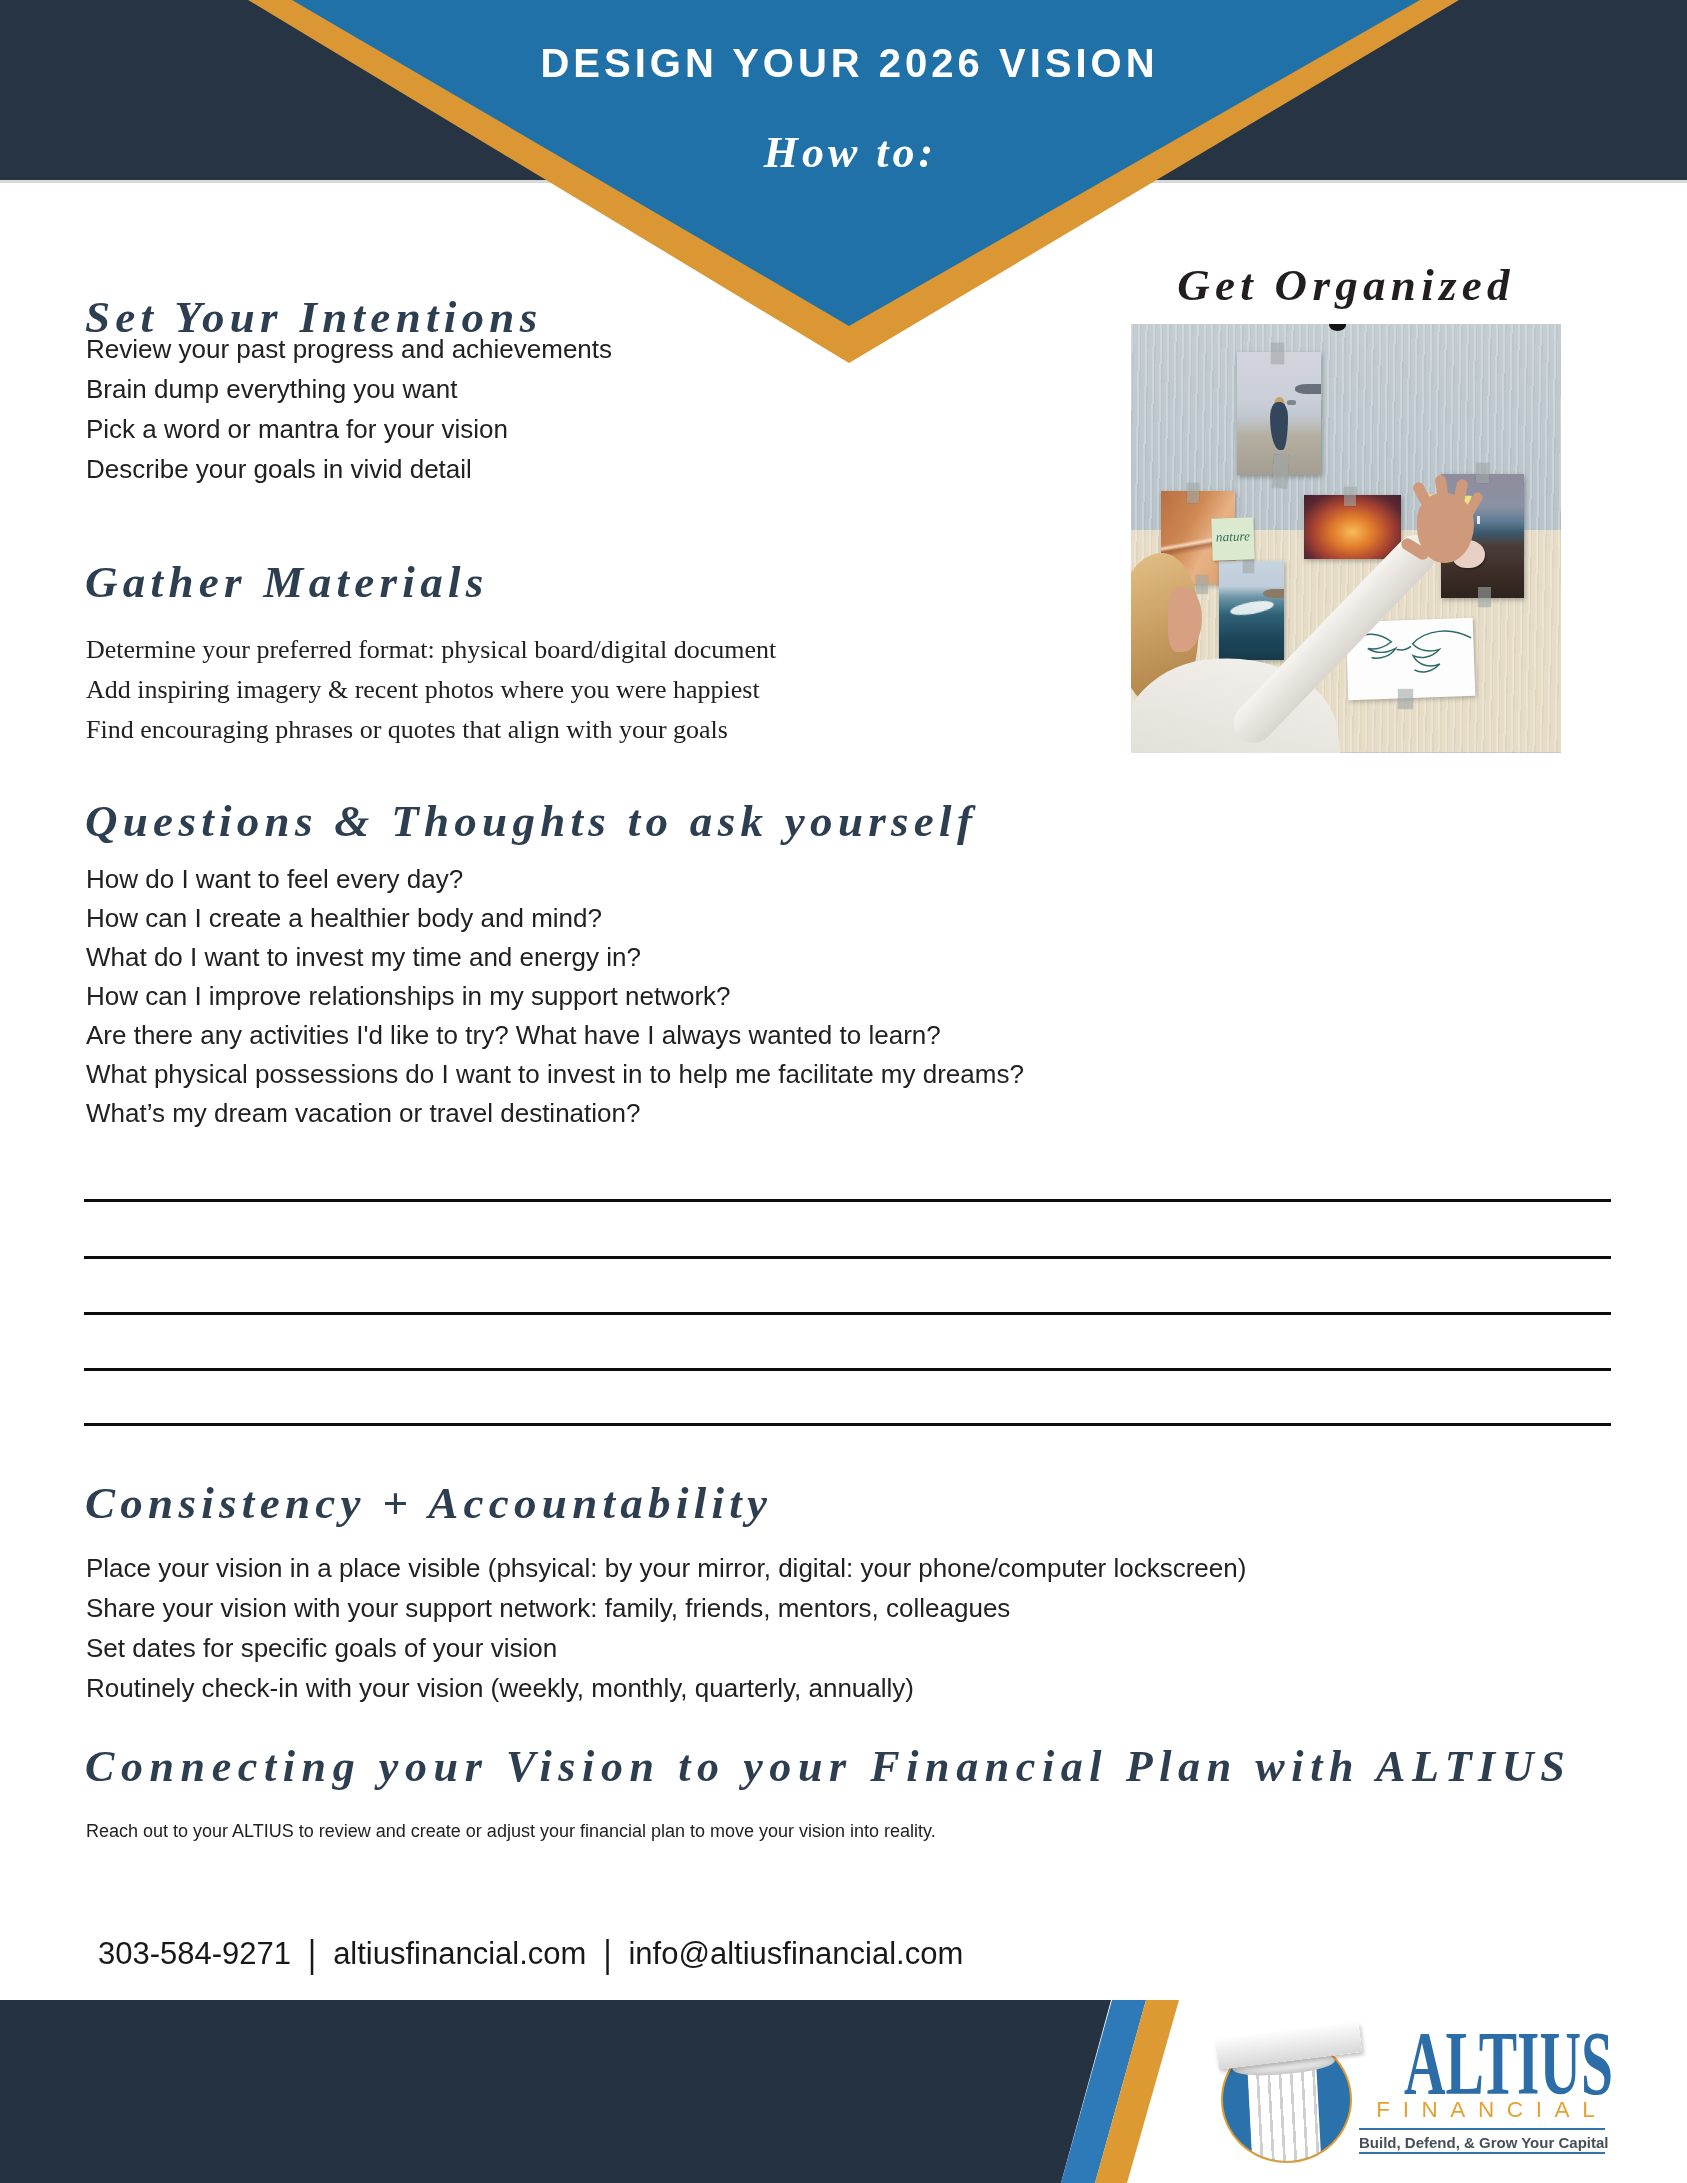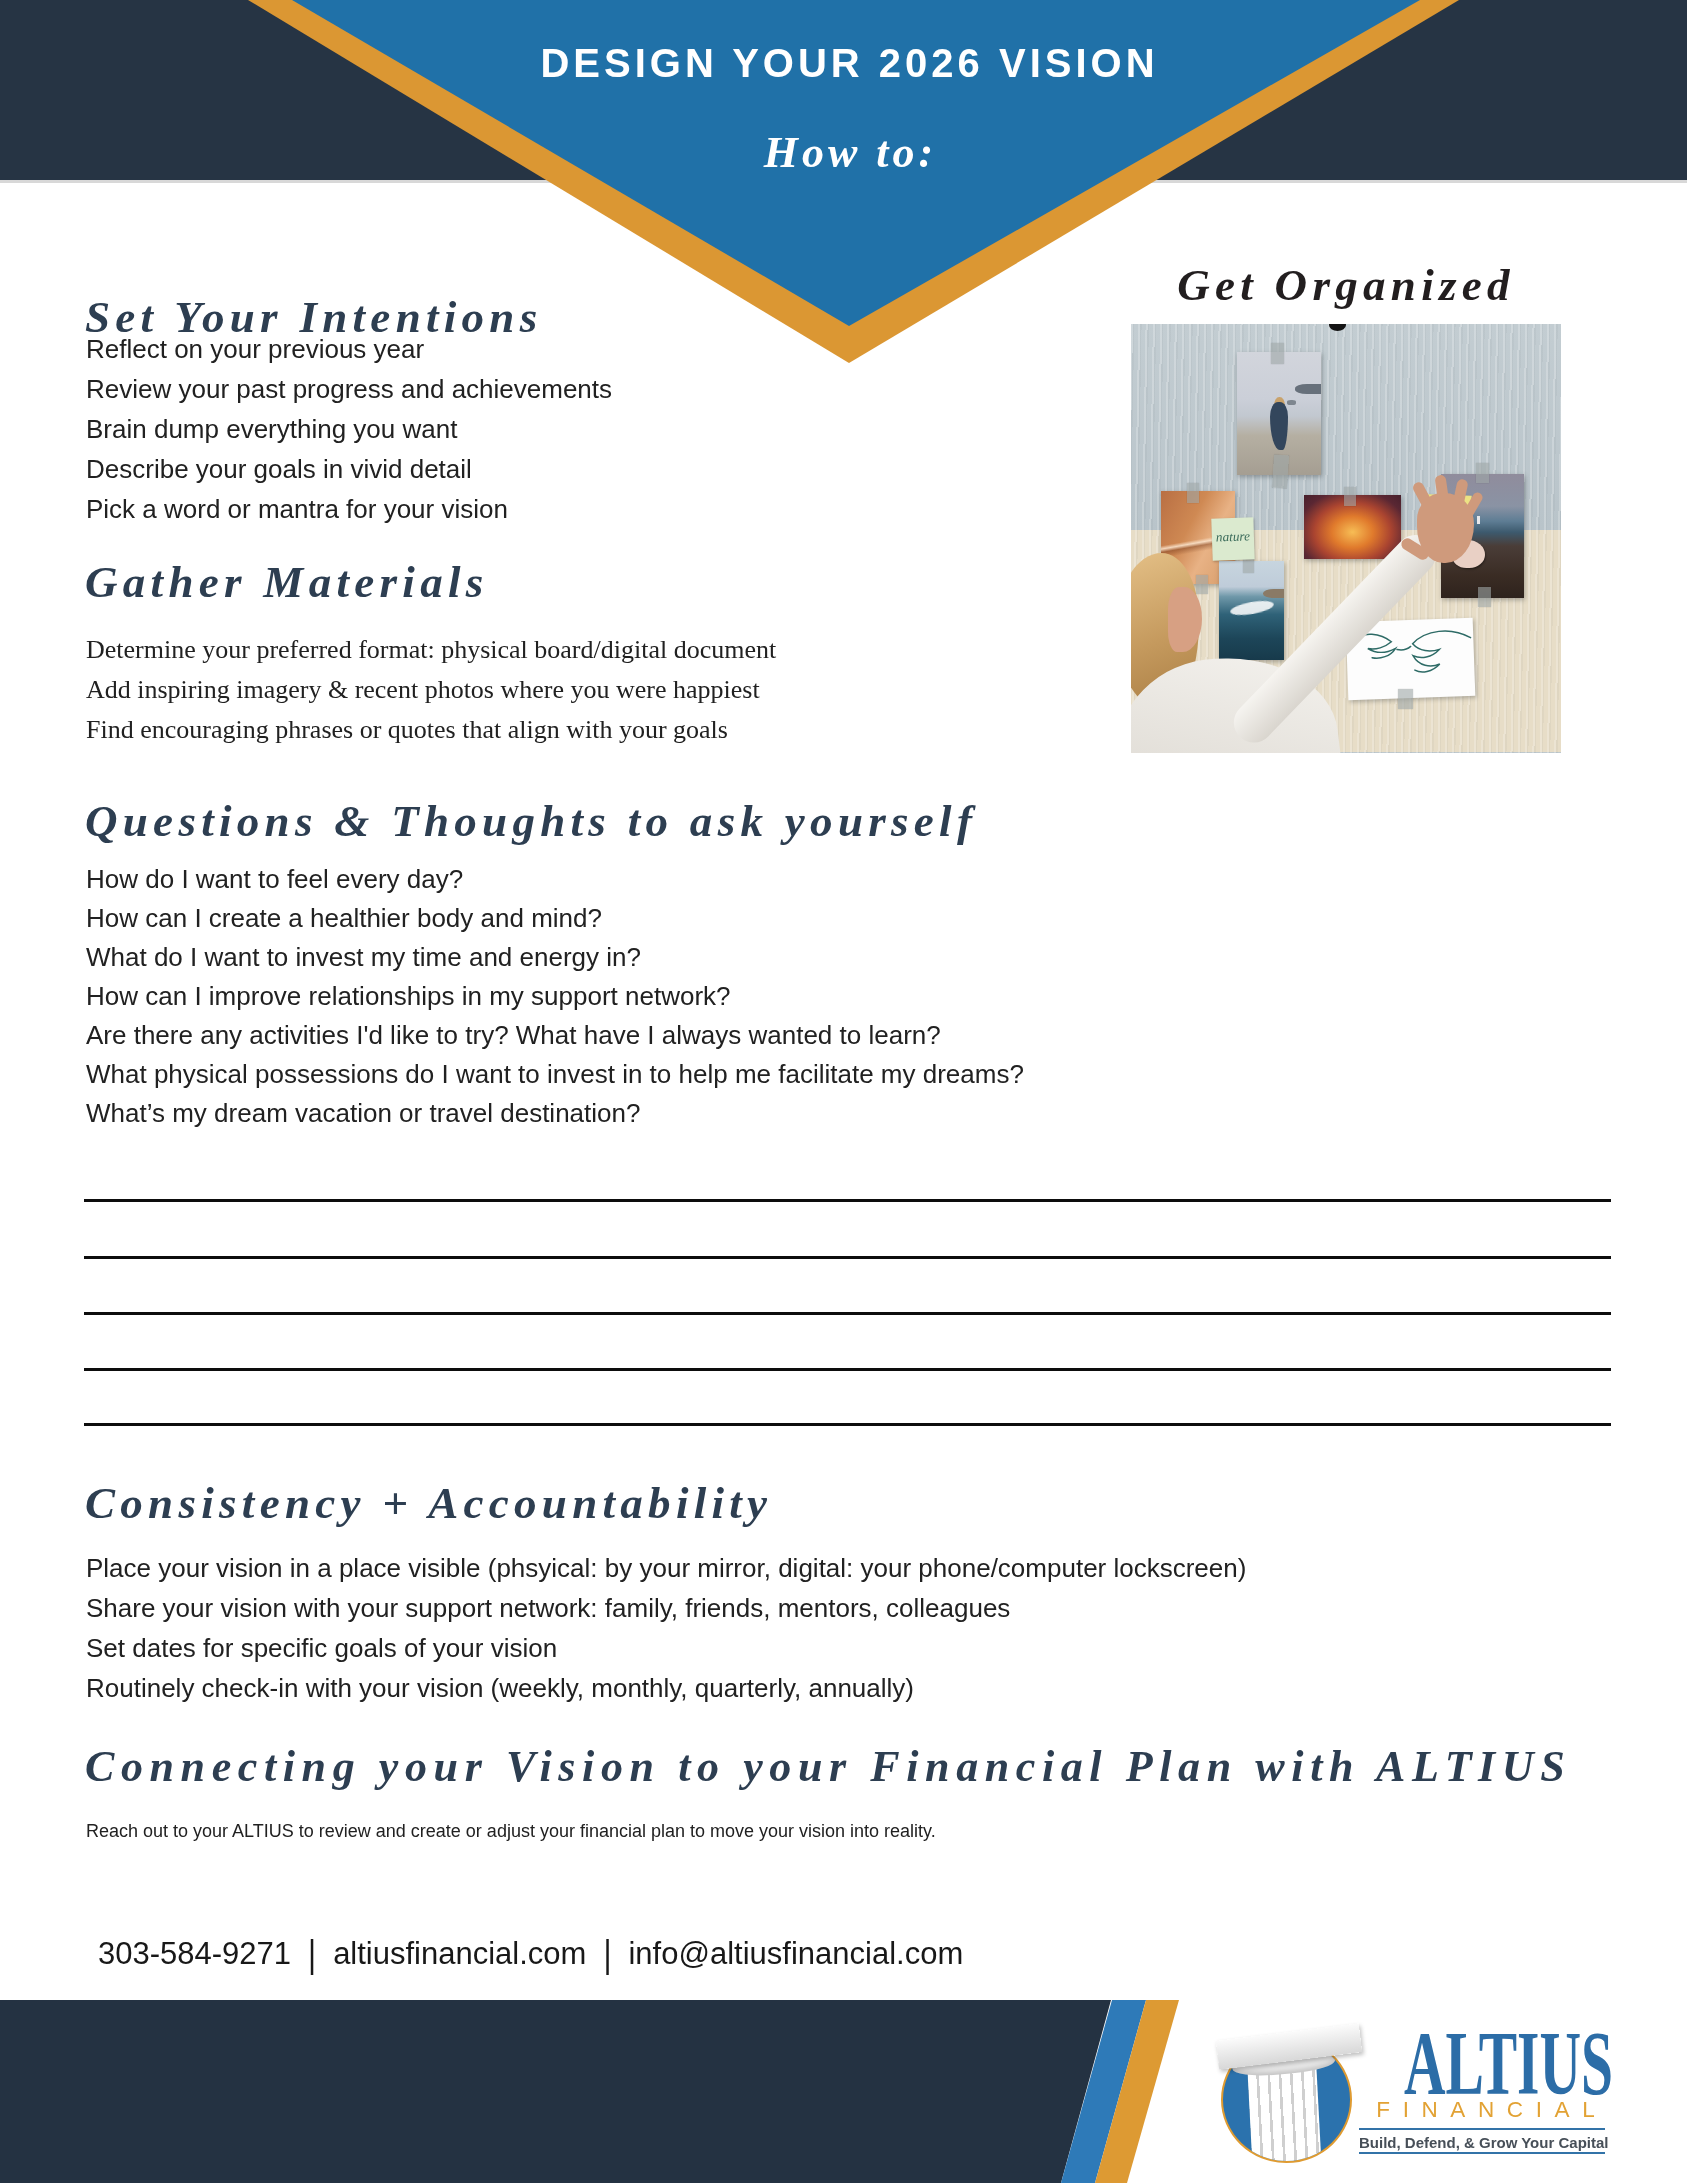--- a/index.html
+++ b/index.html
@@ -133,25 +133,24 @@
 
   <div class="abs header-bar"></div>
   <div class="abs header-underline"></div>
   <div class="abs tri-orange"></div>
   <div class="abs tri-blue"></div>
   <div class="abs header-title">DESIGN YOUR 2026 VISION</div>
   <div class="abs header-howto script">How to:</div>
 
   <div class="abs script h-script" style="left:85px;top:259px;margin-top:32px;">Set Your Intentions</div>
   <div class="abs body-list" style="left:86px;top:329px;">
-    <div>Reflect on your previous year</div>
     <div>Review your past progress and achievements</div>
     <div>Brain dump everything you want</div>
+    <div>Pick a word or mantra for your vision</div>
     <div>Describe your goals in vivid detail</div>
-    <div>Pick a word or mantra for your vision</div>
   </div>
 
   <div class="abs script h-script" style="left:85px;top:556px;">Gather Materials</div>
   <div class="abs body-list" style="left:86px;top:630px;font-family:Liberation Serif, serif;">
     <div>Determine your preferred format: physical board/digital document</div>
     <div>Add inspiring imagery &amp; recent photos where you were happiest</div>
     <div>Find encouraging phrases or quotes that align with your goals</div>
   </div>
 
   <div class="abs script h-script" style="left:85px;top:795px;">Questions &amp; Thoughts to ask yourself</div>

